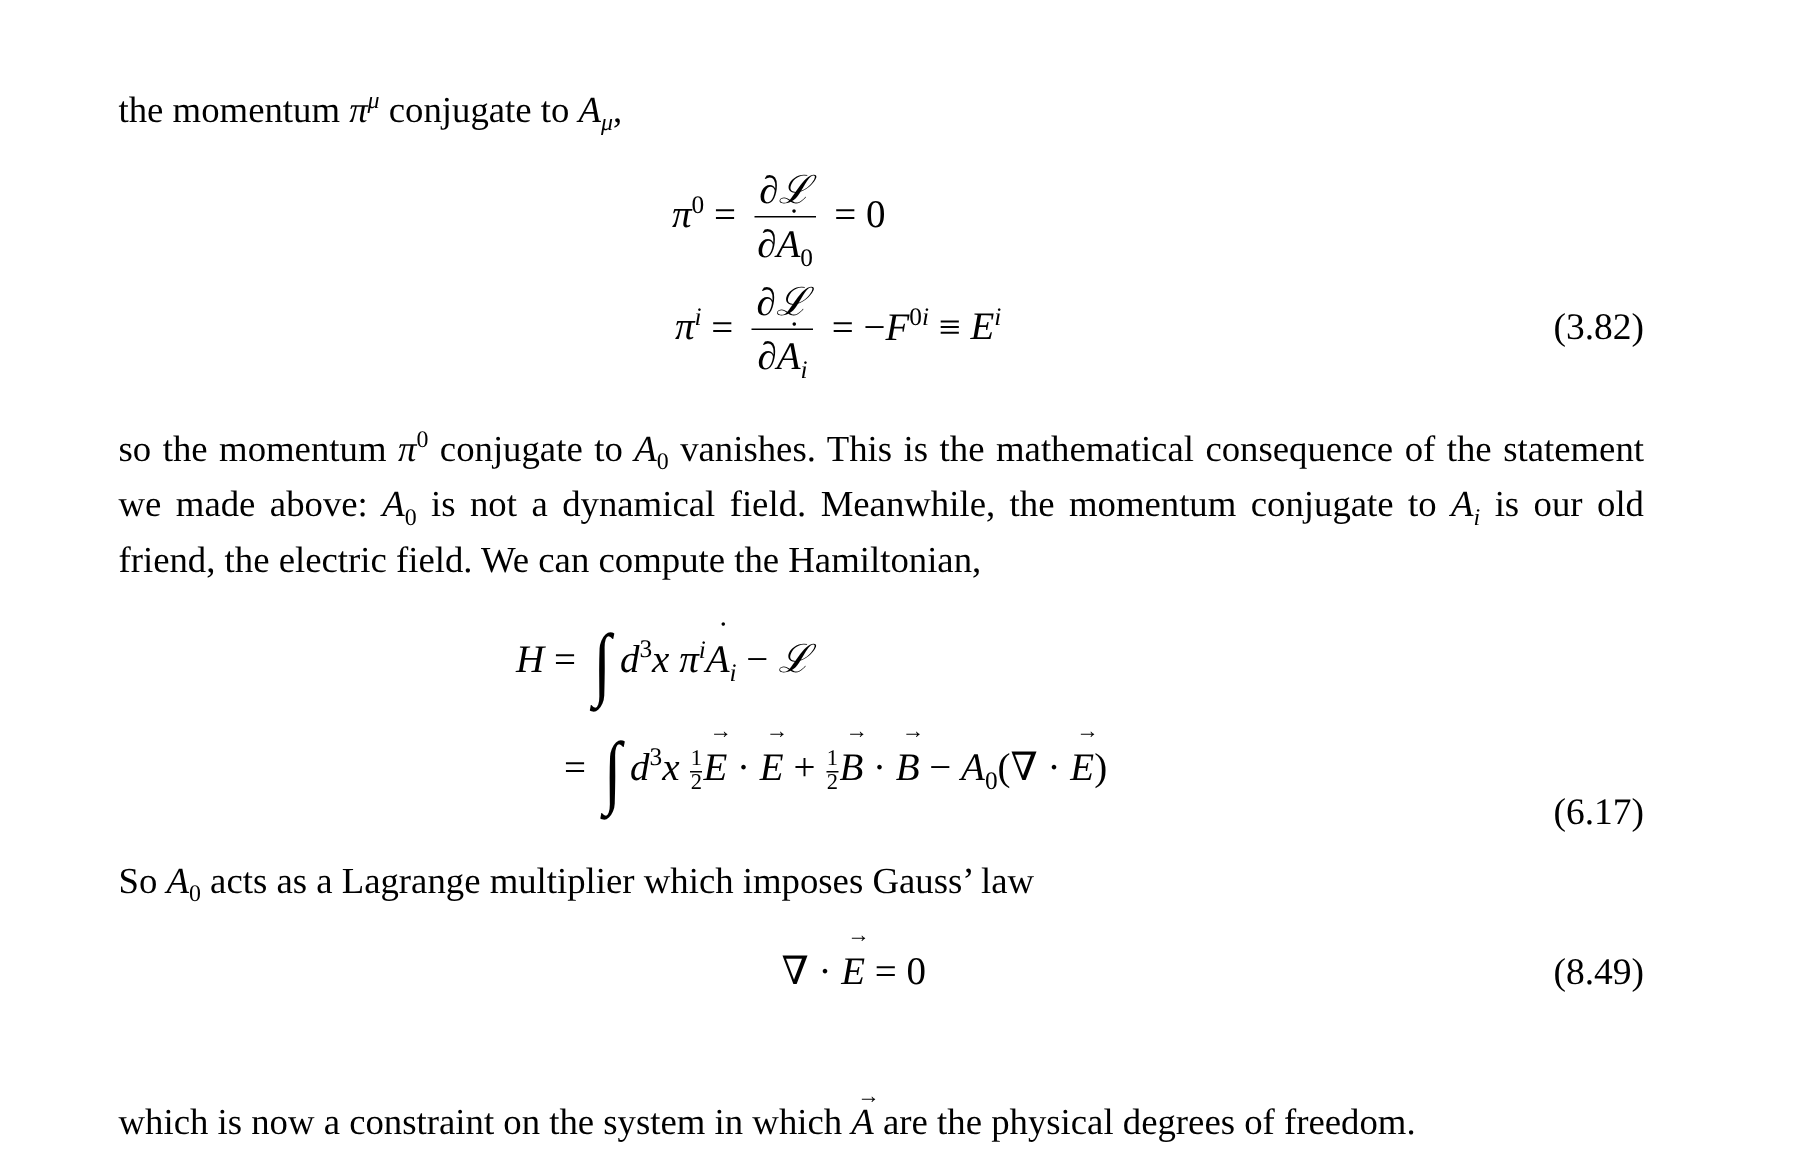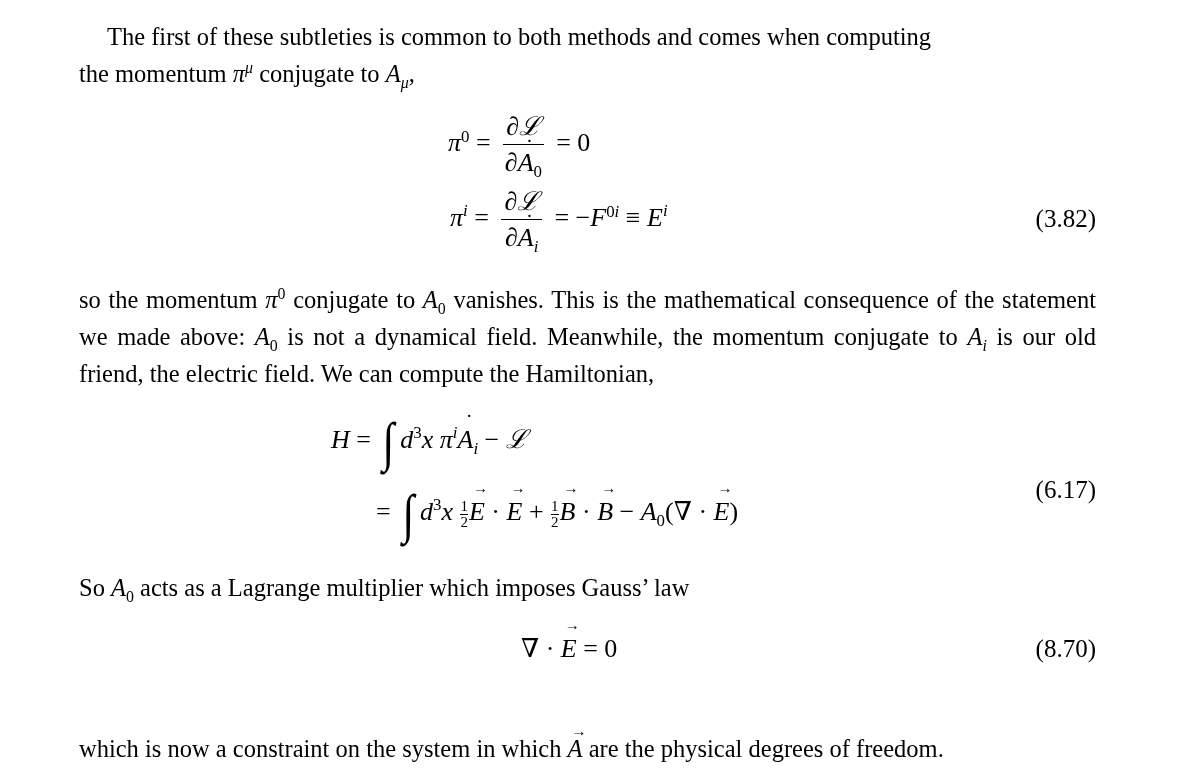--- a/index.html
+++ b/index.html
@@ -21,52 +21,52 @@
   .vec{position:relative;display:inline-block;font-style:italic;}
   .vec::before{content:"→";position:absolute;top:-17px;left:4px;font-size:15px;font-style:normal;}
   .dot{position:relative;display:inline-block;font-style:italic;}
   .dot::before{content:"˙";position:absolute;top:-16px;left:8px;font-style:normal;font-size:22px;}
   .row{position:absolute;white-space:nowrap;}
 </style>
 </head>
 <body>
 
 <div class="p" style="top:18px;">
-  <span style="padding-left:28px">The first of these subtleties is common to both methods and comes when computing</span><br>
+  <br>
   <span>the momentum </span><span class="it">π<sup>μ</sup></span><span> conjugate to </span><span class="it">A<sub>μ</sub></span>,
 </div>
 
 <div class="eqn row" style="left:448px;top:112px;">
   <span class="it">π</span><sup>0</sup> =
   <span class="frac"><span class="num">∂<span class="it">ℒ</span></span><span class="den">∂<span class="dot">A</span><sub>0</sub></span></span>
   = 0
 </div>
 <div class="eqn row" style="left:450px;top:187px;">
   <span class="it">π<sup>i</sup></span> =
   <span class="frac"><span class="num">∂<span class="it">ℒ</span></span><span class="den">∂<span class="dot">A</span><sub class="it">i</sub></span></span>
   = −<span class="it">F</span><sup>0<span class="it">i</span></sup> ≡ <span class="it">E<sup>i</sup></span>
 </div>
 <div class="eqnum" style="top:205px;">(3.82)</div>
 
 <div class="p" style="top:281px;">
   <span>so the momentum </span><span class="it">π</span><sup>0</sup><span> conjugate to </span><span class="it">A</span><sub>0</sub><span> vanishes.  This is the mathematical consequence of the statement we made above: </span><span class="it">A</span><sub>0</sub><span> is not a dynamical field.  Meanwhile, the momentum conjugate to </span><span class="it">A<sub>i</sub></span><span> is our old friend, the electric field.  We can compute the Hamiltonian,</span>
 </div>
 
-<div class="eqn row" style="left:331px;top:415px;">
+<div class="eqn row" style="left:344px;top:415px;">
   <span class="it">H</span> = <span class="integral">∫</span><span class="it">d</span><sup>3</sup><span class="it">x</span>&nbsp;<span class="it">π<sup>i</sup></span><span class="dot">A</span><sub class="it">i</sub> − <span class="it">ℒ</span>
 </div>
 <div class="eqn row" style="left:376px;top:487px;">
   = <span class="integral">∫</span><span class="it">d</span><sup>3</sup><span class="it">x</span>&nbsp;<span class="small-frac"><span class="n">1</span><span>2</span></span><span class="vec">E</span> · <span class="vec">E</span> + <span class="small-frac"><span class="n">1</span><span>2</span></span><span class="vec">B</span> · <span class="vec">B</span> − <span class="it">A</span><sub>0</sub>(∇ · <span class="vec">E</span>)
 </div>
-<div class="eqnum" style="top:476px;">(6.17)</div>
+<div class="eqnum" style="top:528px;">(6.17)</div>
 
 <div class="p" style="top:569px;">
   <span>So </span><span class="it">A</span><sub>0</sub><span> acts as a Lagrange multiplier which imposes Gauss’ law</span>
 </div>
 
 <div class="eqn row" style="left:521px;top:633px;">
   ∇ · <span class="vec">E</span> = 0
 </div>
-<div class="eqnum" style="top:635px;">(8.70)</div>
+<div class="eqnum" style="top:635px;">(8.49)</div>
 
 <div class="p" style="top:697px;margin-top:33px;">
   <span>which is now a constraint on the system in which </span><span class="vec">A</span><span> are the physical degrees of freedom.</span><br>
 </div>
 
 </body></html>

